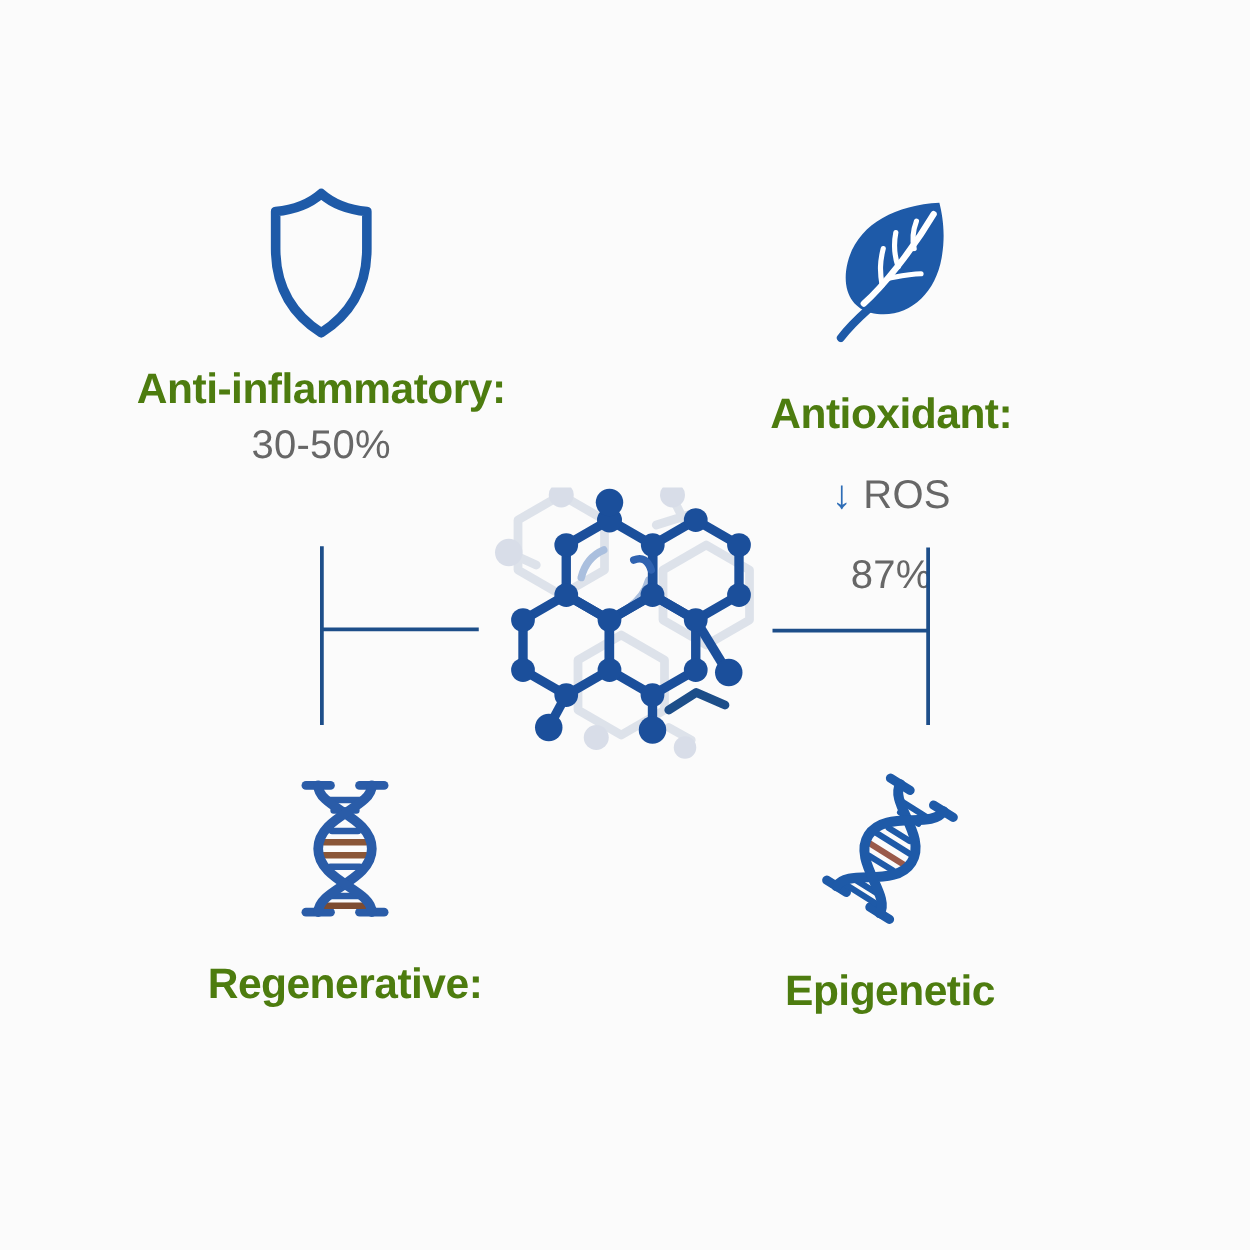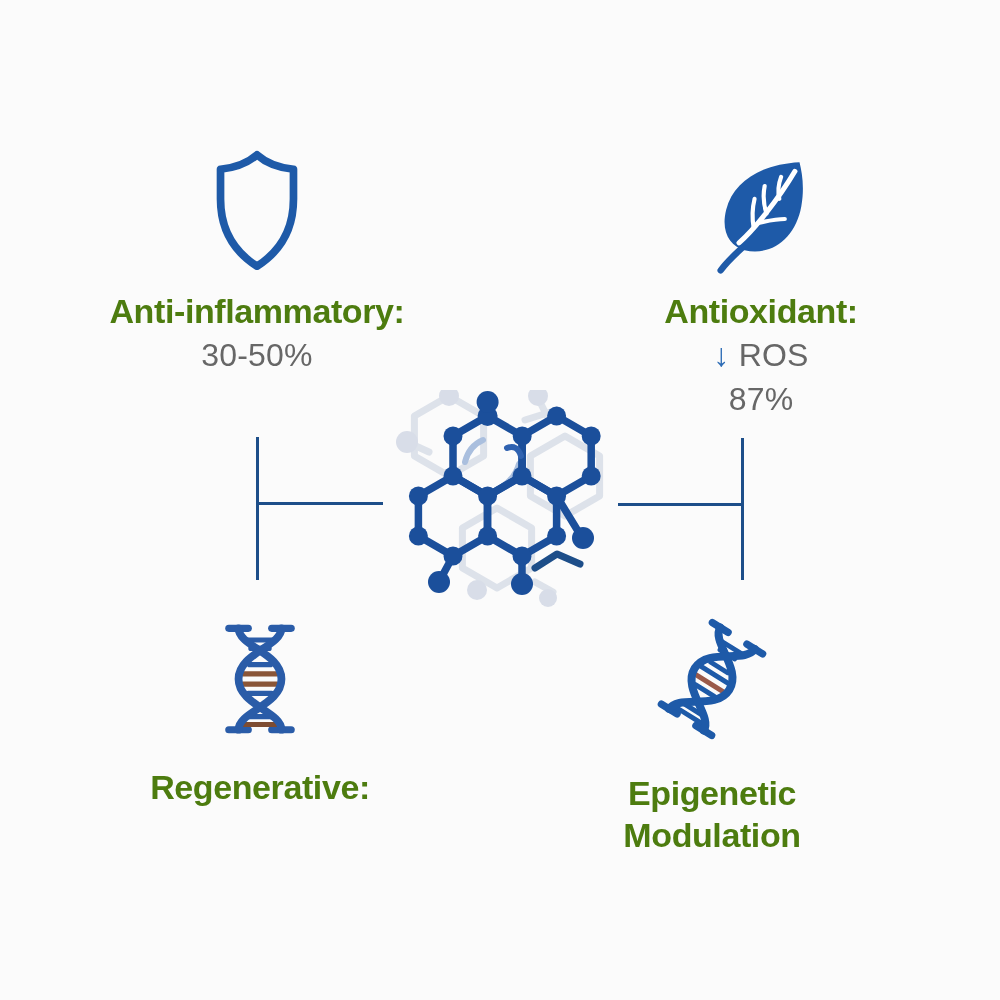--- a/index.html
+++ b/index.html
@@ -9,22 +9,22 @@
     font-family:"Liberation Sans", sans-serif;
     overflow:hidden;
   }
   .stage{position:relative;width:1000px;height:1000px;background:#fbfbfb;}
 
   .panel{
     position:absolute;width:400px;
     display:flex;flex-direction:column;align-items:center;text-align:center;
   }
   .panel.tl{left:57px;top:142px;}
-  .panel.tr{left:561px;top:142px;}
-  .panel.bl{left:60px;top:608px;}
+  .panel.tr{left:513px;top:142px;gap:20px;}
+  .panel.bl{left:76px;top:608px;}
   .panel.br{left:512px;top:608px;}
 
   .iconbox{height:132px;display:flex;align-items:flex-end;justify-content:center;}
   .iconbox.tall{height:142px;align-items:center;}
 
   .title{
     margin-top:16px;
     font-size:34px;font-weight:700;color:#4d7c0f;letter-spacing:-0.4px;
     line-height:1.25;
   }
@@ -194,17 +194,16 @@
           <line x1="36" y1="158" x2="84" y2="158" stroke="#1e5aa8"></line>
         </g>
         <g stroke="#1e5aa8" stroke-width="13" fill="none" stroke-linecap="round">
           <path d="M 27 10 C 27 38 93 48 93 88 C 93 128 27 138 27 166"></path>
           <path d="M 93 10 C 93 38 27 48 27 88 C 27 128 93 138 93 166"></path>
         </g>
       </svg>
     </div>
     <div class="title two-line">
       <div>Epigenetic</div>
-      <div>Modulation</div>
     </div>
   </div>
 
 </div>
 
 </body></html>

